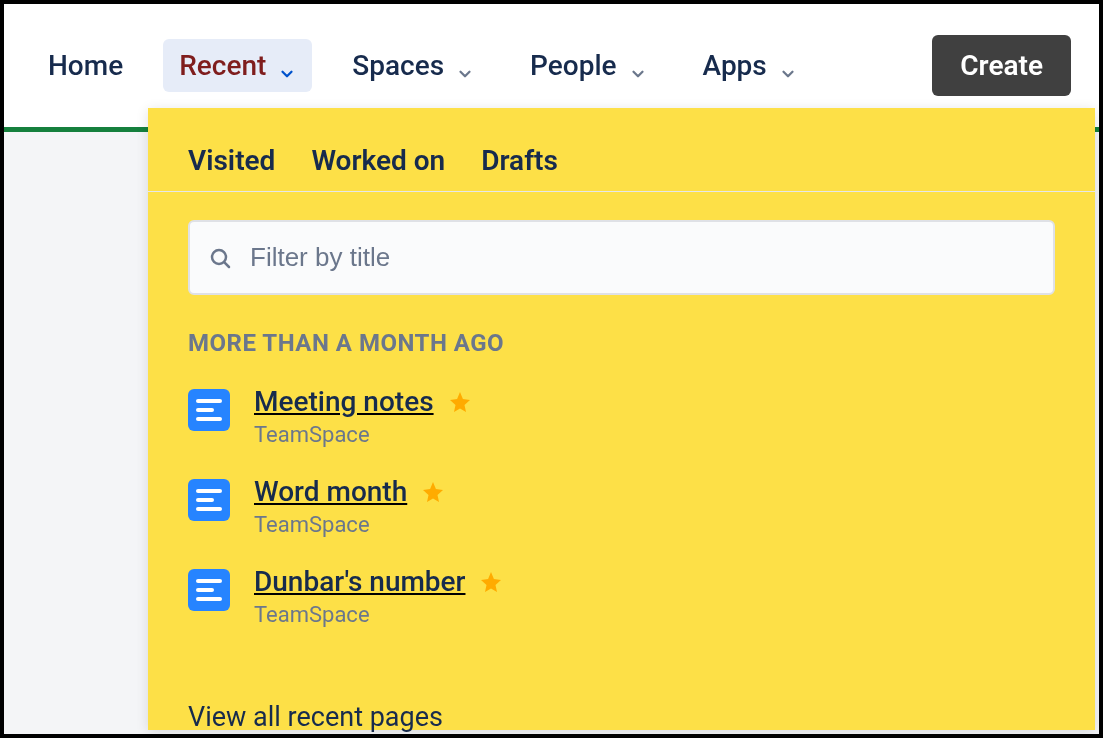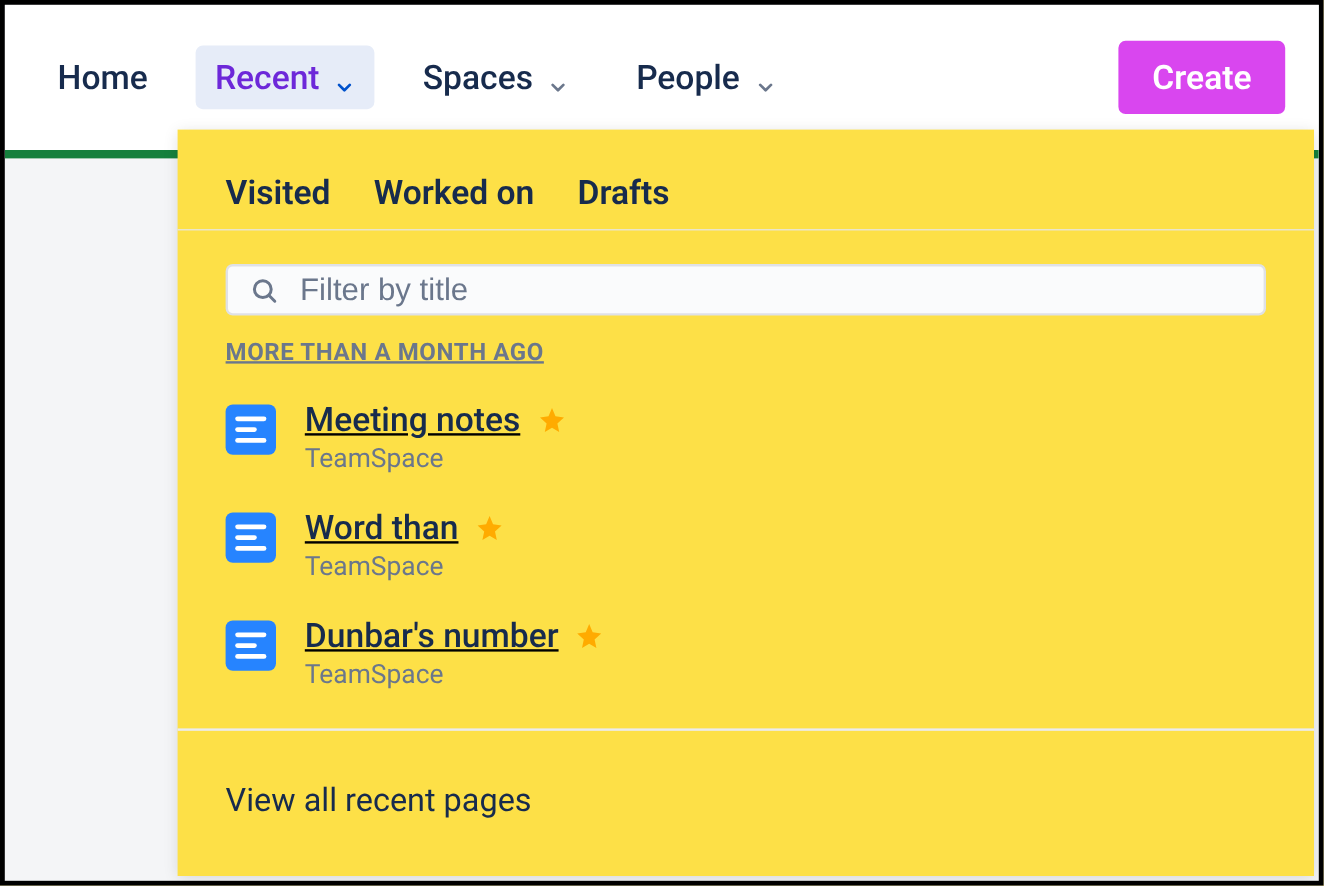--- a/index.html
+++ b/index.html
@@ -12,45 +12,45 @@
     position: relative;
     overflow: hidden;
   }
   .topbar {
     background: #fff;
     height: 128px;
     display: flex;
     align-items: center;
     padding: 0 28px;
     gap: 24px;
-    border-bottom: 7px solid #15803d;
+    border-bottom: 5px solid #15803d;
   }
   .nav-item {
     display: inline-flex;
     align-items: center;
     gap: 12px;
     font-size: 28px;
     font-weight: 500;
     color: #172B4D;
     padding: 10px 16px;
     border-radius: 6px;
     cursor: pointer;
     white-space: nowrap;
   }
   .nav-item.active {
     background: #e6ecf8;
-    color: #6d28d9;
+    color: #7f1d1d;
   }
   .chevron {
     width: 18px;
     height: 18px;
     display: inline-block;
   }
   .create-btn {
-    background: #d946ef;
+    background: #404040;
     color: #fff;
     font-size: 28px;
     font-weight: 600;
     padding: 14px 28px;
     border-radius: 6px;
     cursor: pointer;
     margin-left: auto;
   }
   .dropdown {
     position: absolute;
@@ -90,39 +90,38 @@
   .filter-wrap {
     padding: 28px 40px 0 40px;
   }
   .filter-box {
     display: flex;
     align-items: center;
     gap: 18px;
     border: 2px solid #dfe1e6;
     border-radius: 6px;
     background: #fafbfc;
-    padding: 4px 18px;
+    padding: 20px 18px;
   }
   .filter-input {
     border: none;
     background: transparent;
     font-size: 26px;
     color: #6B778C;
     flex: 1;
     outline: none;
   }
   .filter-input::placeholder { color: #6B778C; }
   .section-heading {
-    padding: 18px 40px 0 40px;
-    font-size: 20px;
+    padding: 34px 40px 0 40px;
+    font-size: 24px;
     font-weight: 700;
     letter-spacing: 0.5px;
     color: #6B778C;
     text-transform: uppercase;
-    text-decoration: underline;
   }
   .list {
     padding: 14px 40px 18px 40px;
   }
   .list-item {
     display: flex;
     align-items: flex-start;
     gap: 24px;
     padding: 14px 0;
     cursor: pointer;
@@ -201,20 +200,28 @@
   <div class="nav-item">
     <span>Spaces</span>
     <span class="chevron">
       <svg viewBox="0 0 24 24" fill="none" stroke="#6B778C" stroke-width="3" stroke-linecap="round" stroke-linejoin="round">
           <polyline points="6 9 12 15 18 9"></polyline>
         </svg>
     </span>
   </div>
   <div class="nav-item">
     <span>People</span>
+    <span class="chevron">
+      <svg viewBox="0 0 24 24" fill="none" stroke="#6B778C" stroke-width="3" stroke-linecap="round" stroke-linejoin="round">
+          <polyline points="6 9 12 15 18 9"></polyline>
+        </svg>
+    </span>
+  </div>
+  <div class="nav-item">
+    <span>Apps</span>
     <span class="chevron">
       <svg viewBox="0 0 24 24" fill="none" stroke="#6B778C" stroke-width="3" stroke-linecap="round" stroke-linejoin="round">
           <polyline points="6 9 12 15 18 9"></polyline>
         </svg>
     </span>
   </div>
   <div class="create-btn">
     <span>Create</span>
   </div>
 </div>
@@ -258,21 +265,21 @@
         <span class="item-subtitle">TeamSpace</span>
       </div>
     </div>
 
     <div class="list-item">
       <div class="page-icon">
           <span class="page-icon-line"></span>
         </div>
       <div class="item-text">
         <div class="item-title-row">
-          <span class="item-title">Word than</span>
+          <span class="item-title">Word month</span>
           <span class="star">
             <svg viewBox="0 0 24 24" fill="#FFAB00">
                 <path d="M12 2l2.9 6.9L22 10l-5.5 5 1.5 7L12 18.5 6 22l1.5-7L2 10l7.1-1.1L12 2z"></path>
               </svg>
           </span>
         </div>
         <span class="item-subtitle">TeamSpace</span>
       </div>
     </div>
 

